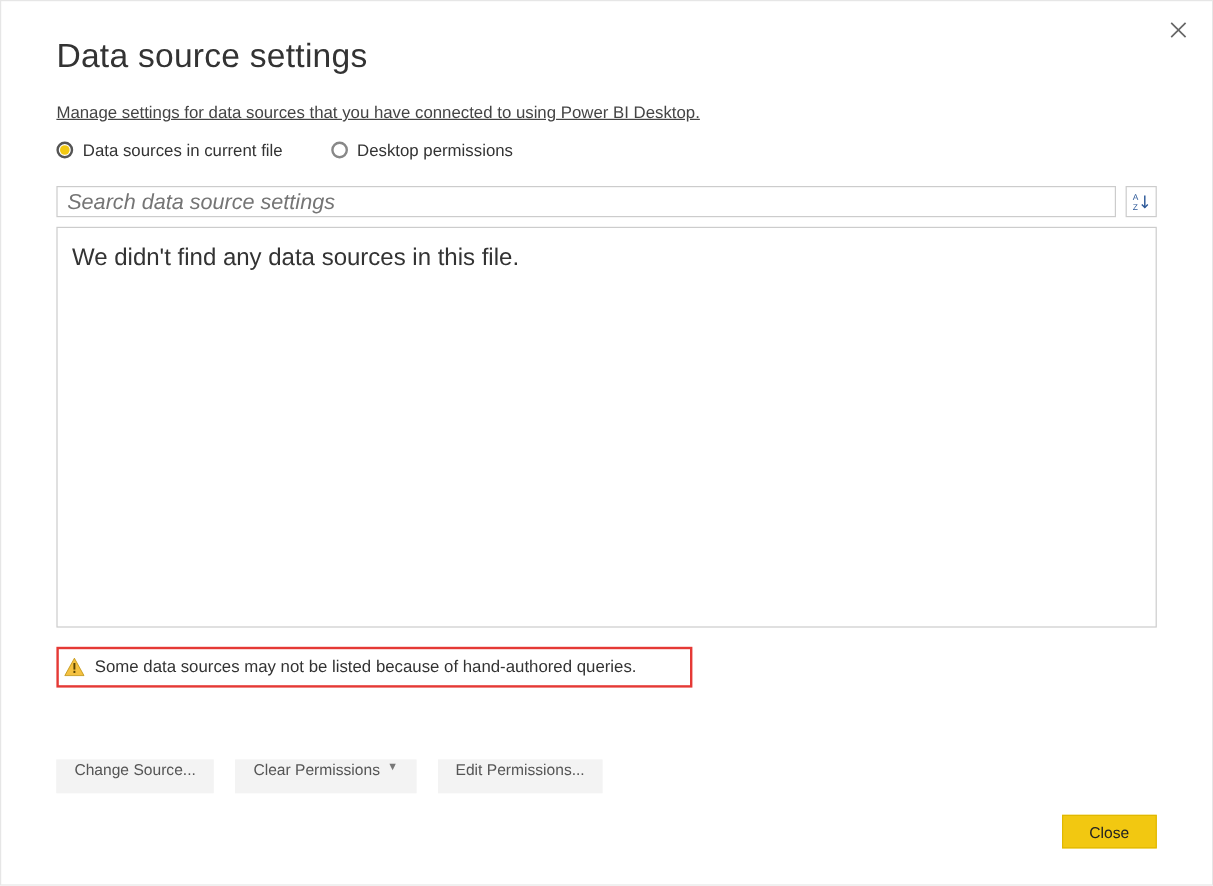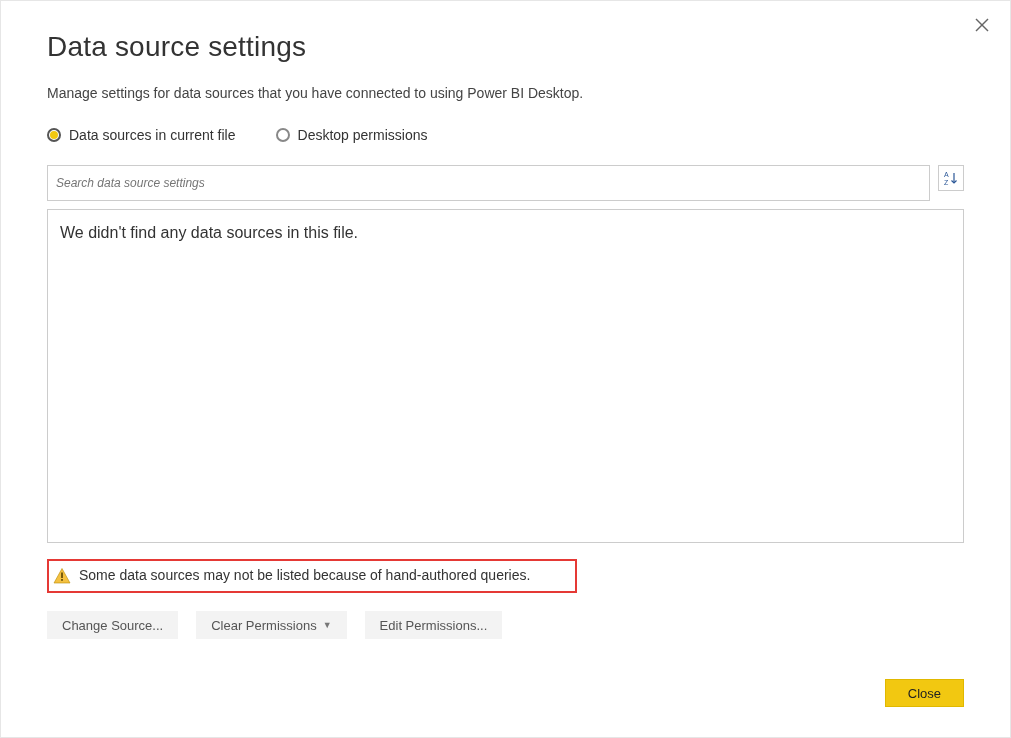--- a/index.html
+++ b/index.html
@@ -30,21 +30,22 @@
     .title {
       font-size: 28px;
       font-weight: 400;
       color: #333333;
       margin-bottom: 22px;
       letter-spacing: 0.2px;
     }
     .subtitle {
       font-size: 14px;
       color: #444444;
-      margin-bottom: 26px;
+      margin-bottom: 16px;
+      text-decoration: underline;
     }
     .radio-row {
       display: flex;
       gap: 40px;
       align-items: center;
       margin-bottom: 22px;
     }
     .radio-item {
       display: flex;
       align-items: center;
@@ -73,24 +74,24 @@
       background: #f2c811;
     }
 
     .search-row {
       display: flex;
       gap: 8px;
       margin-bottom: 8px;
     }
     .search-input {
       flex: 1;
-      height: 36px;
+      height: 26px;
       border: 1px solid #cccccc;
       padding: 0 8px;
-      font-size: 12px;
+      font-size: 18px;
       font-style: italic;
       color: #888;
       outline: none;
     }
     .sort-btn {
       width: 26px;
       height: 26px;
       border: 1px solid #cccccc;
       display: flex;
       align-items: center;
@@ -99,21 +100,21 @@
       background: #fff;
       font-size: 11px;
       line-height: 1;
       color: #444;
     }
 
     .list-box {
       border: 1px solid #cccccc;
       height: 334px;
       padding: 14px 12px;
-      font-size: 16px;
+      font-size: 20px;
       color: #333;
       overflow: auto;
     }
 
     .notice-wrap {
       margin-top: 16px;
       display: flex;
       align-items: flex-start;
       gap: 8px;
       border: 2px solid #e53935;
@@ -137,22 +138,23 @@
     }
     .flat-btn {
       background: #f3f3f3;
       border: 1px solid #f3f3f3;
       height: 28px;
       padding: 0 14px;
       font-size: 13px;
       color: #555;
       cursor: pointer;
       display: flex;
-      align-items: center;
+      align-items: flex-start;
       gap: 6px;
+      margin-top: 42px;
     }
     .flat-btn .caret {
       font-size: 9px;
       color: #777;
     }
 
     .footer {
       position: absolute;
       right: 46px;
       bottom: 30px;

